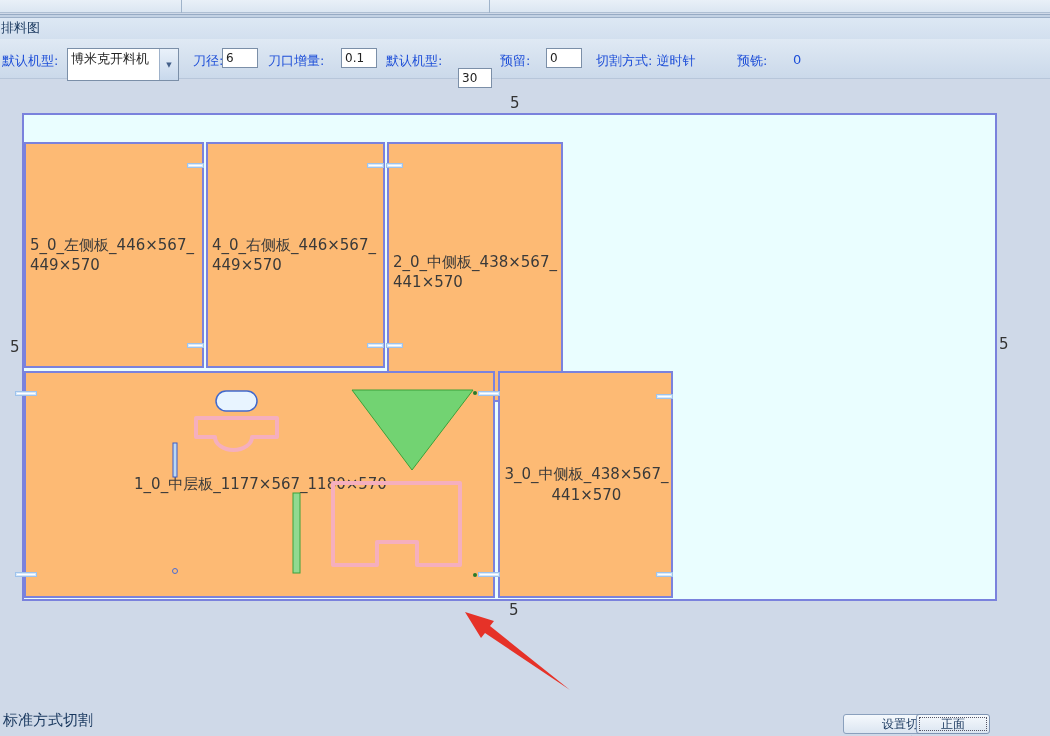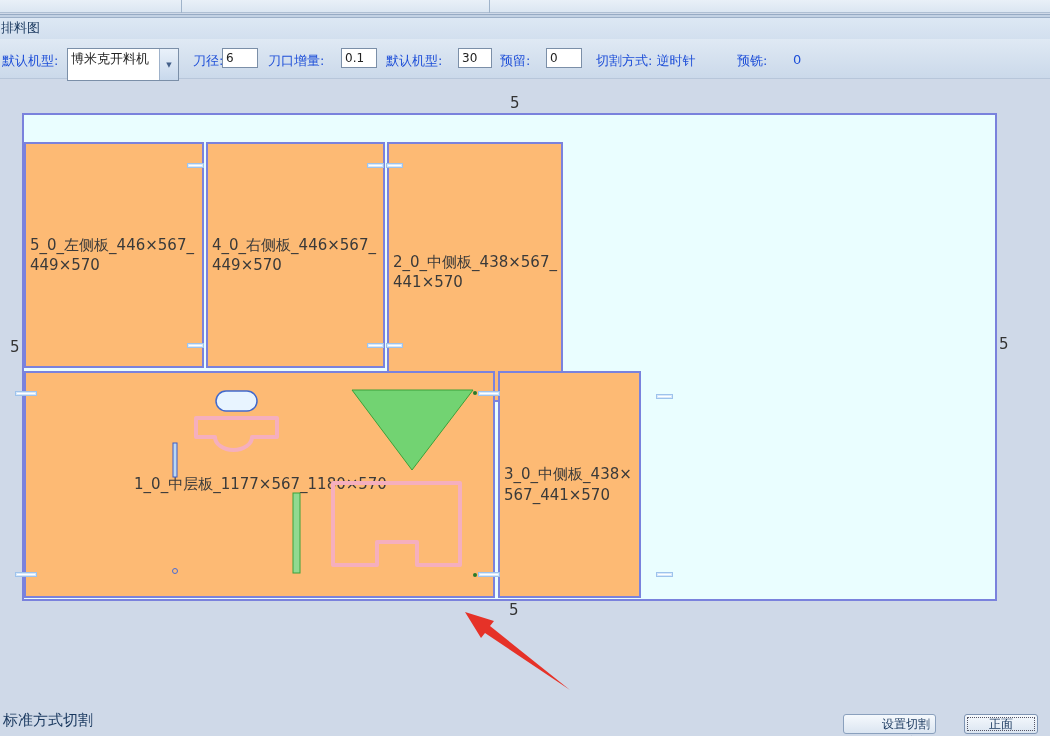--- a/index.html
+++ b/index.html
@@ -34,42 +34,42 @@
   .sheet { position:absolute; left:22px; top:113px; width:975px; height:488px;
     background:#eafeff; border:2px solid #7a82dd; }
   .panel { position:absolute; background:#fdba74; border:2px solid #7a82dd;
     color:#3a3a3a; font-size:15px; line-height:1.35; display:flex; align-items:center; }
   .panel .ptext { padding:0 2px 0 4px; word-break:break-all; width:100%; }
   .panel.center .ptext { text-align:center; }
   #p5 { left:24px;  top:142px; width:180px; height:226px; }
   #p4 { left:206px; top:142px; width:179px; height:226px; }
   #p2 { left:387px; top:142px; width:176px; height:260px; }
   #p1 { left:24px;  top:371px; width:471px; height:227px; }
-  #p3 { left:498px; top:371px; width:143px; height:227px; }
+  #p3 { left:498px; top:371px; width:175px; height:227px;text-align:center; }
 
   .edge5 { position:absolute; color:#333; font-size:15px; }
   #e-top    { left:510px; top:94px;  }
   #e-left   { left:10px;  top:338px; }
   #e-right  { left:999px; top:335px; }
   #e-bottom { left:509px; top:601px; }
 
   .notch { position:absolute; width:17px; height:5px; background:#fff;
     border:1px solid #9ec3ec; box-shadow:0 0 0 1px #d7e8fa inset; }
   .dotg { position:absolute; width:4px; height:4px; border-radius:50%; background:#2a7a2a; }
   .circb { position:absolute; width:6px; height:6px; border-radius:50%; border:1px solid #4a6cd4; background:transparent; }
 
   .overlay { position:absolute; left:0; top:0; width:1050px; height:736px; pointer-events:none; }
 
   
   .modetext { position:absolute; left:3px; top:711px; color:#17365d; font-size:15px; }
   .btn { position:absolute; top:714px; height:20px; font-size:12px; color:#17365d;
     background:linear-gradient(#f5f9fd,#dbe5f1); border:1px solid #8aa0bd; border-radius:3px;
     text-align:center; line-height:18px; font-family:"DejaVu Sans",sans-serif; }
   #btn-order { left:843px; width:93px;padding-left:33px; }
-  #btn-front { left:964px; width:74px; border-color:#7d93b2; outline:1px dotted #556; outline-offset:-4px; }
+  #btn-front { left:916px; width:74px; border-color:#7d93b2; outline:1px dotted #556; outline-offset:-4px; }
 </style>
 </head>
 <body>
 
 <div class="topstrip">
   <div class="vsep" style="left:181px"></div>
   <div class="vsep" style="left:489px"></div>
 </div>
 <div class="sepband"></div>
 
@@ -81,21 +81,21 @@
 <span class="tlabel" style="left:2px">默认机型:</span>
 <div class="combo">
   <div class="cfield">博米克开料机</div>
   <div class="cbtn">▼</div>
 </div>
 <span class="tlabel" style="left:193px">刀径:</span>
 <input class="tinput" style="left: 222px; width: 36px;" value="6">
 <span class="tlabel" style="left:268px">刀口增量:</span>
 <input class="tinput" style="left: 341px; width: 36px;" value="0.1">
 <span class="tlabel" style="left:386px">默认机型:</span>
-<input class="tinput" style="left: 458px; width: 34px;" value="30">
+<input class="tinput" style="left: 458px; width: 34px; margin-top: 20px;" value="30">
 <span class="tlabel" style="left:500px">预留:</span>
 <input class="tinput" style="left: 546px; width: 36px;" value="0">
 <span class="tlabel" style="left:596px">切割方式: 逆时针</span>
 <span class="tlabel" style="left:737px">预铣:</span>
 <span class="tlabel" style="left:793px">0</span>
 
 <div class="sheet"></div>
 
 <div class="panel" id="p5">
   <div class="ptext"><span>5_0_左侧板</span><span>_446×567_449×570</span></div>

